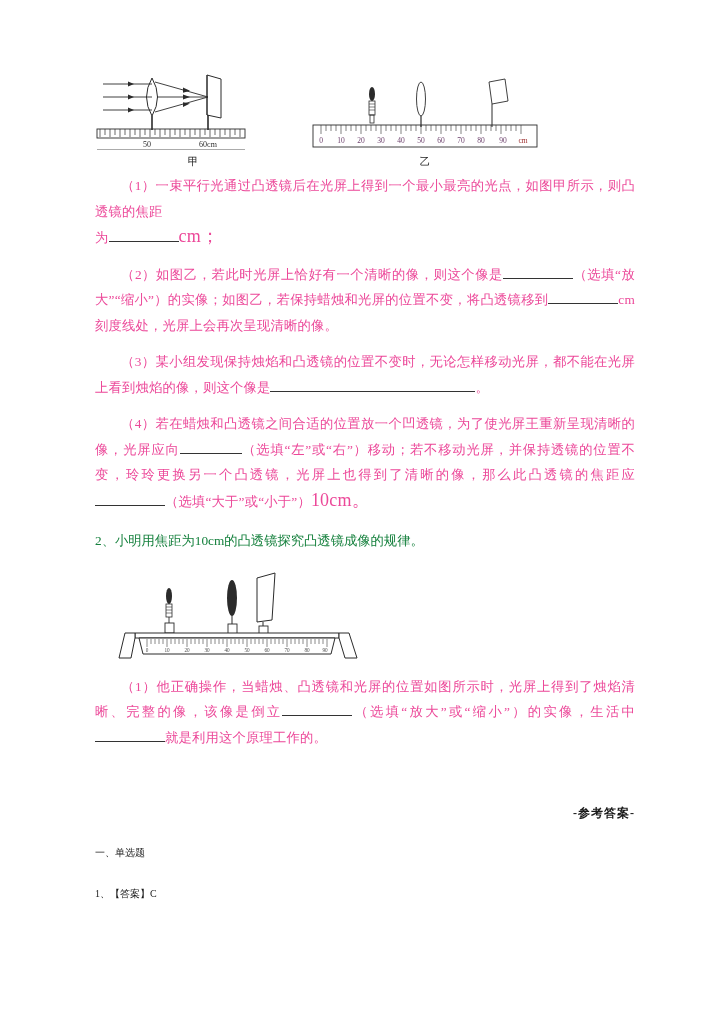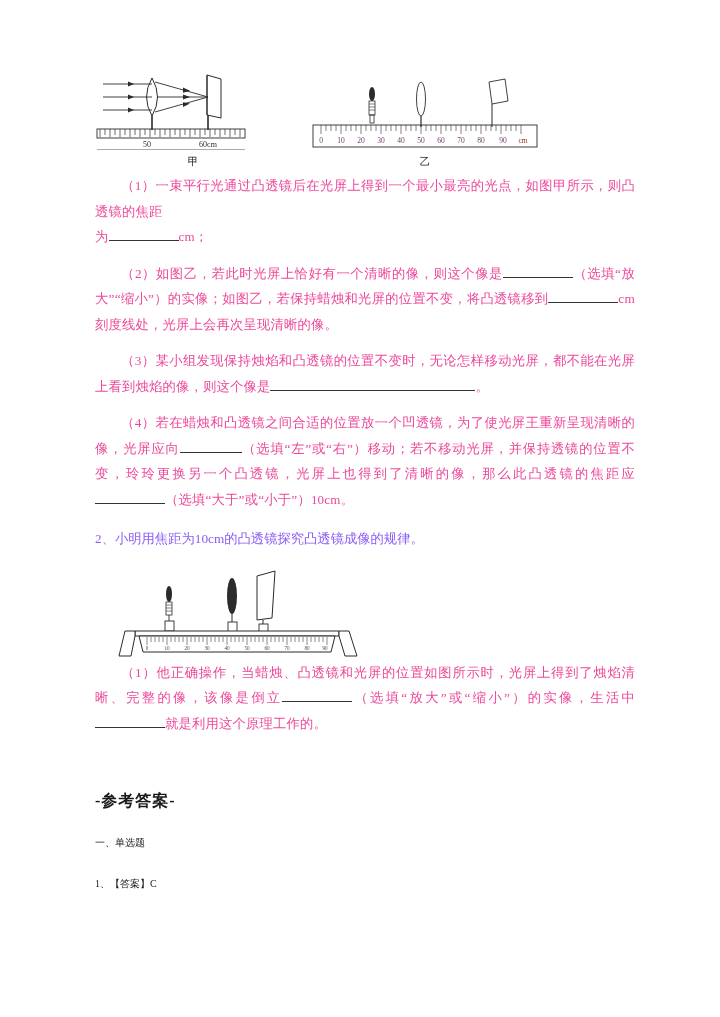--- a/index.html
+++ b/index.html
@@ -53,36 +53,36 @@
     text-align: justify;
     text-justify: inter-ideograph;
     color: #ec4899;
     letter-spacing: 0.2px;
   }
   p.q.indent { text-indent: 26px; }
   p.sec {
     font-size: 13.3px;
     line-height: 25.5px;
     margin: 0 0 10px 0;
-    color: #8b5cf6;
+    color: #15803d;
   }
   .blank {
     display: inline-block;
     border-bottom: 1px solid #333;
     vertical-align: baseline;
   }
   .b-sm  { width: 62px; }
   .b-md  { width: 70px; }
   .b-lg  { width: 205px; }
-  .unit { font-family: "Liberation Serif", serif; font-size: 13px; margin-top: 29px; }
+  .unit { font-family: "Liberation Serif", serif; font-size: 18px; margin-top: 29px; }
 
   
   .ans-title {
-    text-align: left;
-    font-size: 16px;
+    text-align: right;
+    font-size: 12px;
     font-weight: bold;
     margin: 0 0 18px 0;
     letter-spacing: 1px;
   }
   .ans-line {
     font-size: 10px;
     line-height: 25px;
     margin: 0 0 16px 0;
   }
   .spacer-top { height: 44px; }
@@ -369,21 +369,21 @@
           <text x="170" y="82">70</text>
           <text x="190" y="82">80</text>
           <text x="208" y="82">90</text>
         </g>
 
         <path d="M18 63 L8 63 L2 88 L14 88 L18 68 Z" fill="#fff" stroke="#2b2b2b" stroke-width="1"></path>
         <path d="M222 63 L232 63 L240 88 L228 88 L222 68 Z" fill="#fff" stroke="#2b2b2b" stroke-width="1"></path>
       </svg>
     </div>
 
-    <p class="q indent" style="">
+    <p class="q indent" style="margin-top:12px;">
       <span>（1）他正确操作，当蜡烛、凸透镜和光屏的位置如图所示时，光屏上得到了烛焰清晰、完整的像，</span><span>该像是倒立</span><span class="blank b-md"></span><span>（选填“放大”或“缩小”）的实像，生活中</span><span class="blank b-md"></span><span>就是利用这个原理工作的。</span>
     </p>
 
 
     <div class="spacer-top"></div>
     <div class="ans-title">-参考答案-</div>
     <div class="ans-line">一、单选题</div>
     <div class="ans-line">1、【答案】C</div>
 
   </div>

